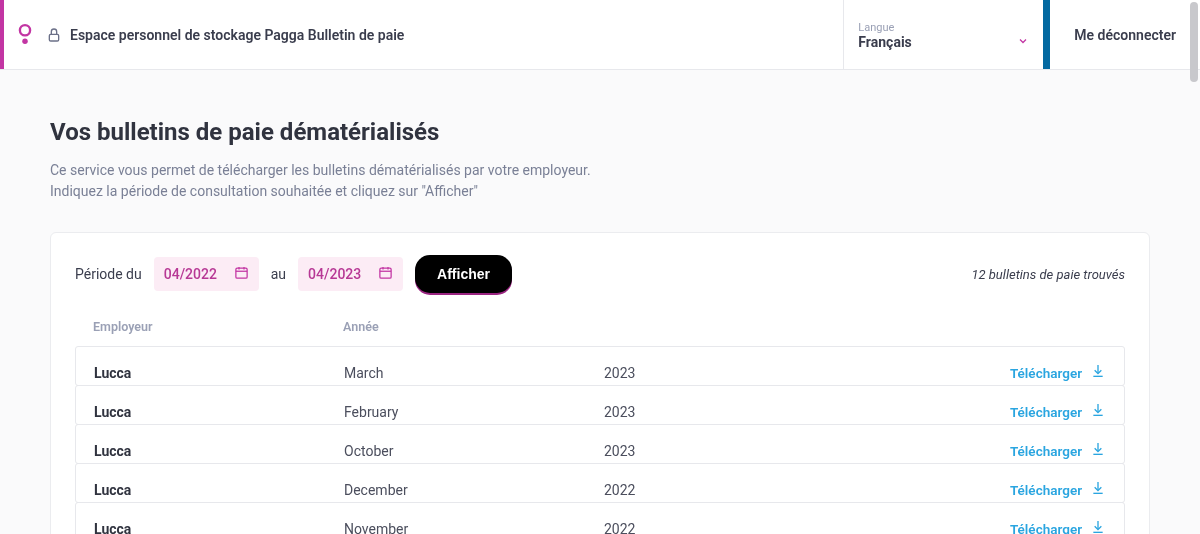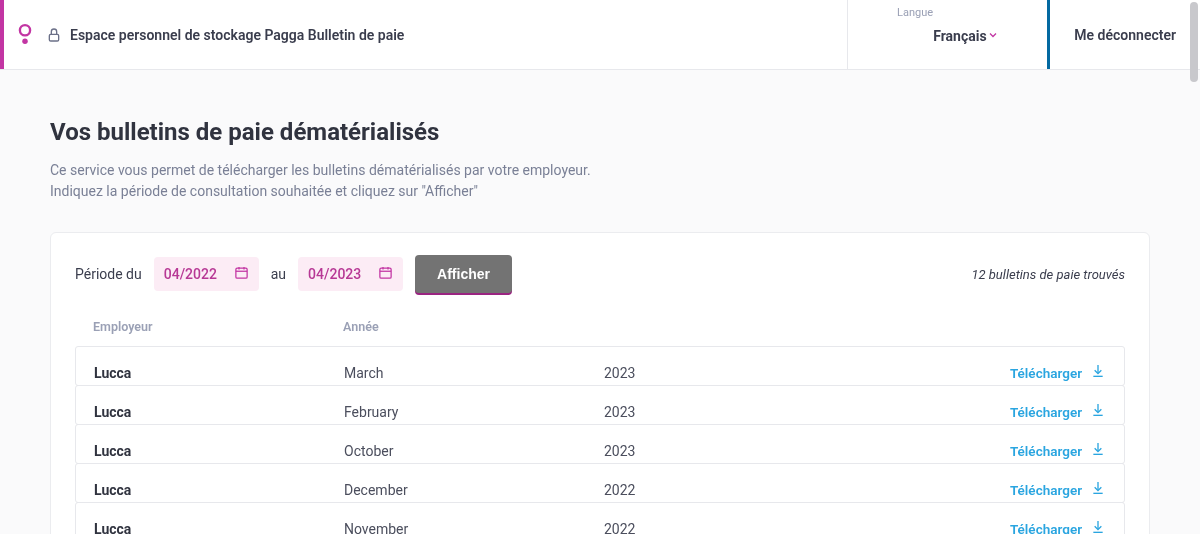--- a/index.html
+++ b/index.html
@@ -51,42 +51,42 @@
   .page-title {
     font-size: 14px;
     font-weight: 600;
     color: #3a3d4d;
   }
   .lang-cell {
     width: 200px;
     border-left: 1px solid #e7e8ec;
     padding: 6px 14px 4px 14px;
     display: flex;
-    flex-direction: row;
+    flex-direction: column;
     justify-content: center;
   }
   .lang-label {
     font-size: 11px;
     color: #9aa0b5;
   }
   .lang-select {
     display: flex;
     align-items: center;
     justify-content: space-between;
     font-size: 14px;
     color: #3a3d4d;
     cursor: pointer;
     font-weight: bold;
   }
   .lang-select svg { width: 12px; height: 12px; }
   .logout-cell {
     display: flex;
     align-items: center;
     padding: 0 24px;
-    border-left: 3px solid #0369a1;
+    border-left: 7px solid #0369a1;
     font-size: 14px;
     font-weight: 600;
     color: #3a3d4d;
     cursor: pointer;
   }
   
   .content {
     padding: 48px 50px 0 50px;
   }
   h1 {
@@ -129,22 +129,22 @@
     color: #b73895;
     font-size: 14px;
     font-weight: 500;
     cursor: pointer;
   }
   .date-input svg { width: 15px; height: 15px; }
   .btn-primary {
     height: 38px;
     padding: 0 22px;
     border: none;
-    border-radius: 4px;
-    background: #737373;
+    border-radius: 15px;
+    background: #000000;
     color: #fff;
     font-size: 14px;
     font-weight: 600;
     box-shadow: 0 2px 0 #9a2481;
     cursor: pointer;
   }
   .status-text {
     margin-left: auto;
     font-style: italic;
     font-size: 13px;

